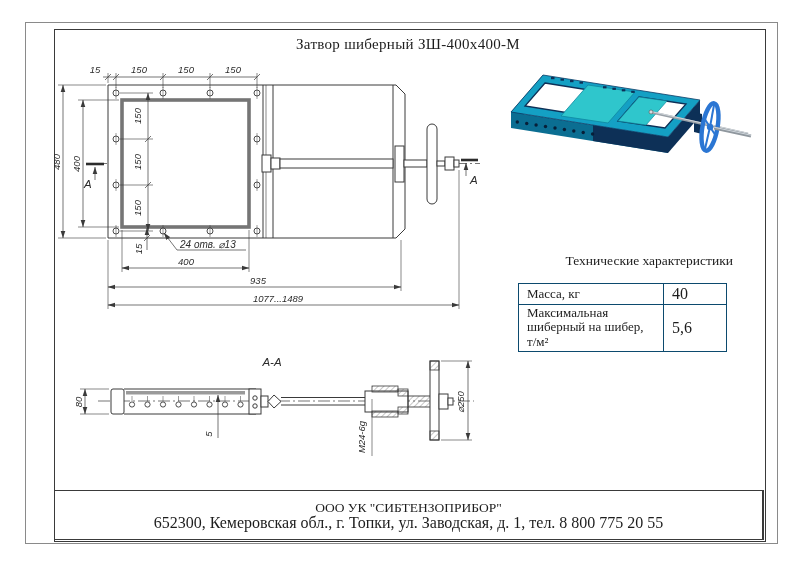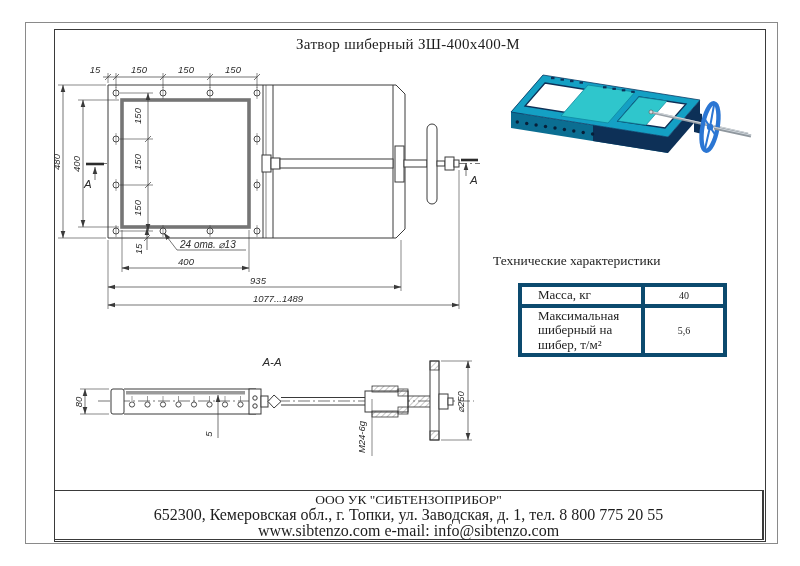--- a/index.html
+++ b/index.html
@@ -14,26 +14,26 @@
   svg text{user-select:none;}
   .dimtxt{font:italic 9.5px "Liberation Sans",sans-serif;fill:#2c2c2c;}
   .sectxt{font:italic 11.5px "Liberation Sans",sans-serif;fill:#2c2c2c;}
   .ln{stroke:#3a3a3a;stroke-width:1;fill:none;}
   .lnw{stroke:#3a3a3a;stroke-width:1;fill:#fff;}
   .thin{stroke:#3a3a3a;stroke-width:.6;fill:none;}
   .dim{stroke:#3a3a3a;stroke-width:.7;fill:none;}
   .cl{stroke:#3a3a3a;stroke-width:.7;fill:none;stroke-dasharray:12 3 2 3;}
   .bar{stroke:#2c2c2c;stroke-width:2.6;fill:none;}
   
-  .specs-heading{position:absolute;left:493px;top:253px;width:240px;text-align:left;
+  .specs-heading{position:absolute;left:493px;top:253px;width:240px;text-align:right;
         font-size:13.5px;}
   .specs-table{position:absolute;left:518px;top:283px;width:209px;border:1px solid #3a3a3a;
         border-collapse:collapse;font-size:13px;}
-  .specs-table td{border:4px solid #0c4a6e;padding:1px 16px;line-height:1.12;margin-top:44px;}
-  .specs-table td.val{width:46px;text-align:center;font-size:10px;}
+  .specs-table td{border:1px solid #0c4a6e;padding:1px 8px;line-height:1.12;margin-top:44px;}
+  .specs-table td.val{width:46px;text-align:left;font-size:16px;}
   
   .footer{position:absolute;left:54px;top:490px;width:710px;height:50px;
         border:1.4px solid #3a3a3a;box-sizing:border-box;display:flex;}
   .footer-text{flex:1 1 auto;border-right:1.4px solid #3a3a3a;display:flex;flex-direction:column;
         justify-content:center;text-align:center;line-height:15.5px;}
   .footer-company{font-size:13.5px;}
   .footer-address,.footer-web{font-size:16px;}
   .footer-logo{width:170px;position:relative;flex:0 0 auto;}
   .logo-stp{position:absolute;left:56px;top:1px;font:italic 800 29px "Liberation Sans",sans-serif;
         color:#1d4f9e;letter-spacing:1px;}
@@ -345,17 +345,16 @@
       <td>Максимальная шиберный на шибер, т/м²</td>
       <td class="val">5,6</td>
     </tr>
   </tbody>
     </table>
 
   <div class="footer">
     <div class="footer-text">
       <div class="footer-company">ООО УК "СИБТЕНЗОПРИБОР"</div>
       <div class="footer-address">652300, Кемеровская обл., г. Топки, ул. Заводская, д. 1, тел. 8 800 775 20 55</div>
-      <div class="footer-web">www.sibtenzo.com e-mail: info@sibtenzo.com</div>
     </div>
   </div>
 
 </div>
 
 </body></html>

